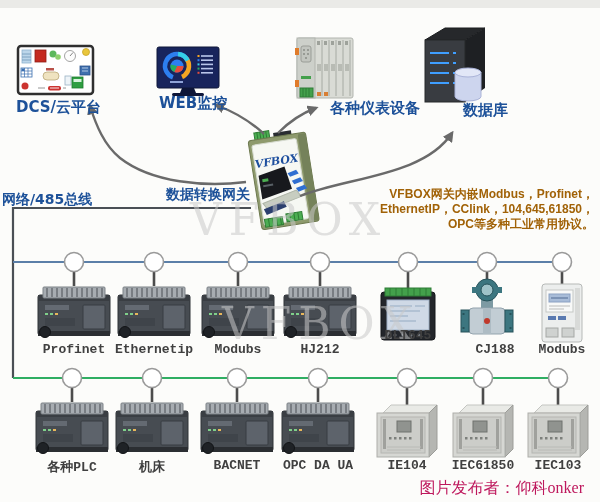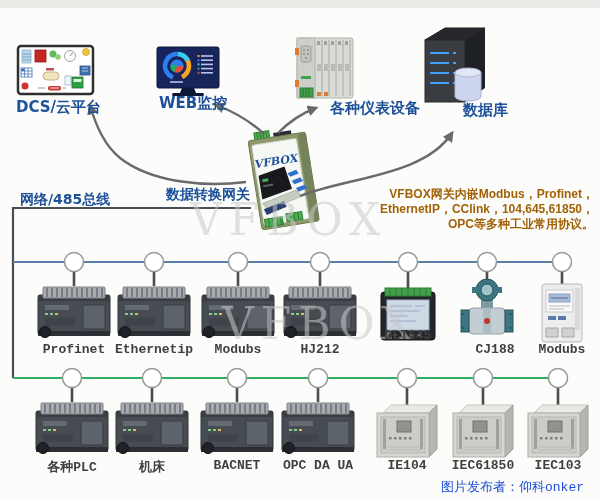--- a/index.html
+++ b/index.html
@@ -23,22 +23,22 @@
     position:absolute;transform:translateX(-50%);color:#404040;font-weight:bold;
     font-size:13px;white-space:nowrap;z-index:7;
     font-family:"Liberation Mono","DejaVu Sans Mono","DejaVu Sans",monospace;
   }
   .watermark{
     position:absolute;z-index:6;color:rgba(200,200,200,0.55);
     font-family:"DejaVu Serif","Liberation Serif",serif;
     font-size:44px;letter-spacing:7px;font-weight:normal;pointer-events:none;white-space:nowrap;
   }
   #credit{
-    position:absolute;right:16px;top:478px;color:#1d4ed8;font-size:13px;z-index:7;
-    font-family:Liberation Mono, monospace;white-space:nowrap;
+    position:absolute;right:16px;top:478px;color:#be185d;font-size:16px;z-index:7;
+    font-family:Liberation Serif, serif;white-space:nowrap;
   }
   svg{position:absolute;left:0;top:0;z-index:2;}
 </style>
 </head>
 <body>
 
 <div id="stage">
   <div id="topstrip"></div>
 
   <svg width="600" height="502" viewBox="0 0 600 502">
@@ -330,21 +330,21 @@
 
   <div class="watermark" style="left:190px;top:194px;">VFBOX</div>
   <div class="watermark" style="left:222px;top:298px;">VFBOX</div>
 
   <div class="lbl-blue" style="left:16px;top:98px;">DCS/云平台</div>
   <div class="lbl-blue" style="left:159px;top:94px;">WEB监控</div>
   <div class="lbl-blue" style="left:330px;top:99px;">各种仪表设备</div>
   <div class="lbl-blue" style="left:463px;top:101px;">数据库</div>
 
   <div class="lbl-blue small" style="left:166px;top:186px;">数据转换网关</div>
-  <div class="lbl-blue small" style="left:20px;top:191px;text-align:center;">网络/485总线</div>
+  <div class="lbl-blue small" style="left:2px;top:191px;text-align:center;">网络/485总线</div>
 
   <div class="desc">
     <div>VFBOX网关内嵌Modbus，Profinet，</div>
     <div>EthernetIP，CClink，104,645,61850，</div>
     <div>OPC等多种工业常用协议。</div>
   </div>
 
   <div class="dev-label" style="left:74px;top:342px;">Profinet</div>
   <div class="dev-label" style="left:154px;top:342px;">Ethernetip</div>
   <div class="dev-label" style="left:238px;top:342px;">Modubs</div>

